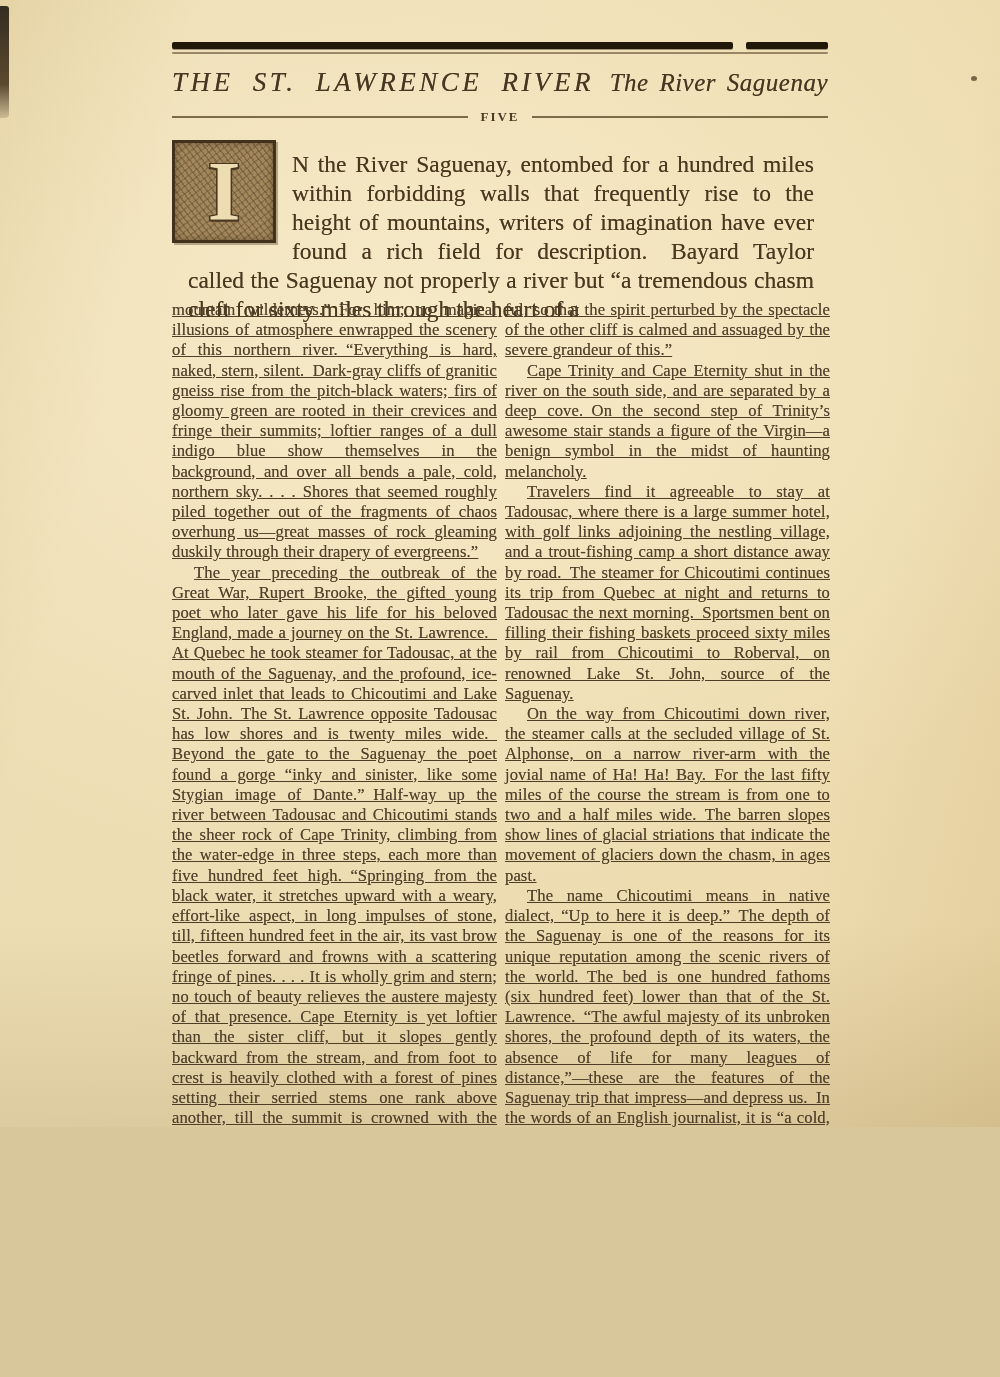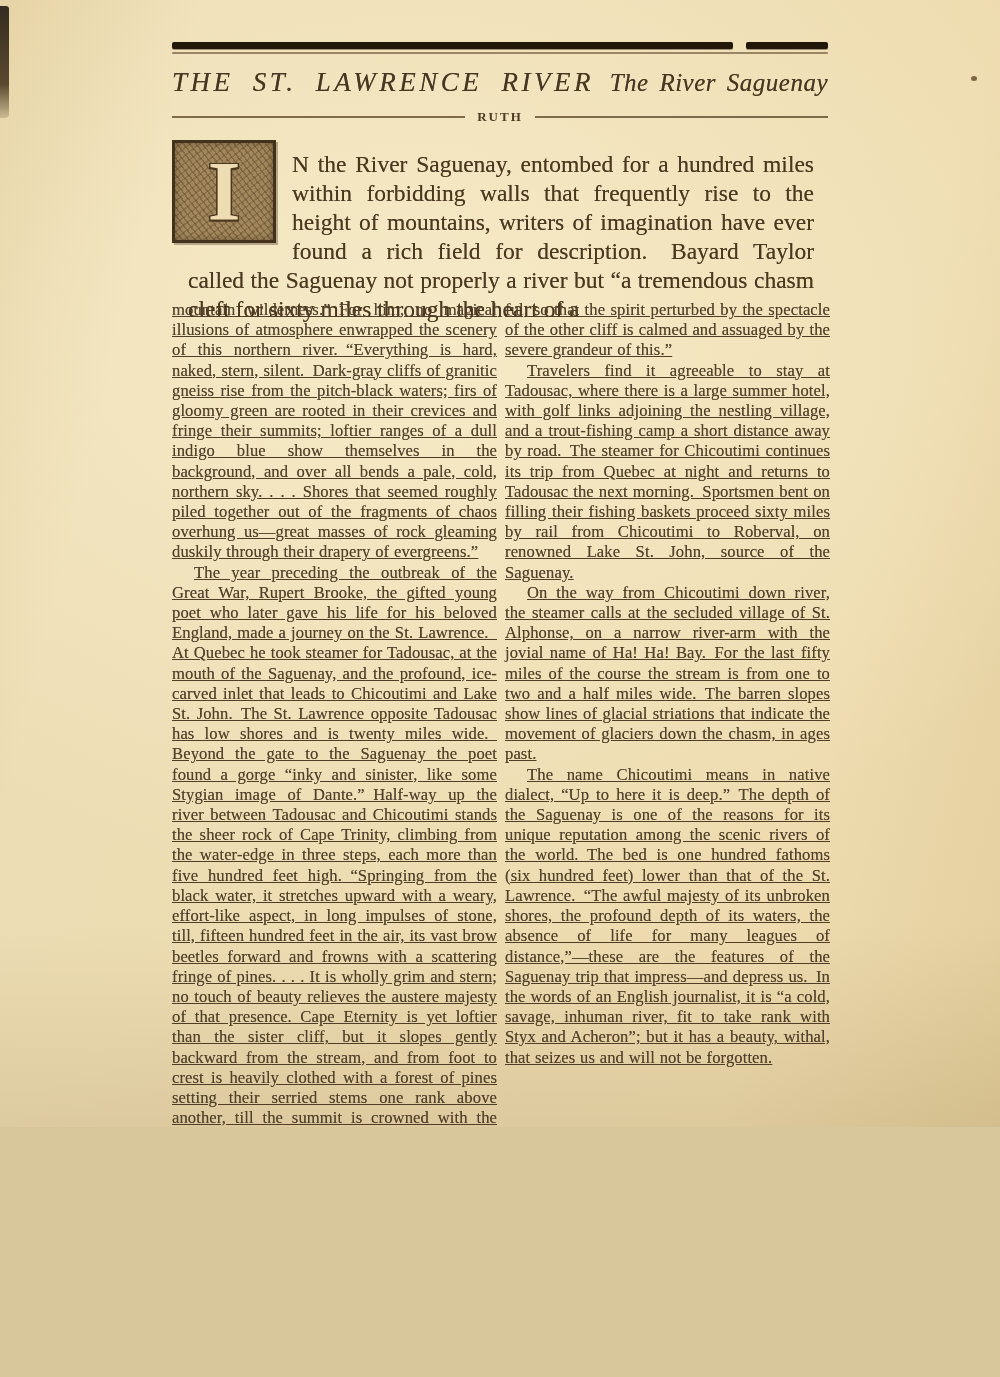--- a/index.html
+++ b/index.html
@@ -97,39 +97,40 @@
       <span class="seg a"></span>
       <span class="seg b"></span>
     </div>
     <div class="rule-thin"></div>
     <div class="titles">
       <span class="title-left">THE ST. LAWRENCE RIVER</span>
       <span class="title-right">The River Saguenay</span>
     </div>
     <div class="folio-row">
       <span class="folio-rule"></span>
-      <span class="folio">RUTH</span>
+      <span class="folio">FIVE</span>
       <span class="folio-rule"></span>
     </div>
   </header>
 
   <section class="lead">
     <div class="dropcap">
       <span class="dropcap-letter">I</span>
     </div>
     <p class="lead-text">N the River Saguenay, entombed for a hundred miles within forbidding walls that frequently rise to the height of mountains, writers of imagination have ever found a rich field for description. Bayard Taylor called the Saguenay not properly a river but “a tremendous chasm cleft for sixty miles through the heart of a</p>
   </section>
 
   <section class="columns">
     <div class="col">
       <p class="para">mountain wilderness.” For him, no magical illusions of atmosphere enwrapped the scenery of this northern river. “Everything is hard, naked, stern, silent. Dark-gray cliffs of granitic gneiss rise from the pitch-black waters; firs of gloomy green are rooted in their crevices and fringe their summits; loftier ranges of a dull indigo blue show themselves in the background, and over all bends a pale, cold, northern sky. . . . Shores that seemed roughly piled together out of the fragments of chaos overhung us—great masses of rock gleaming duskily through their drapery of evergreens.”</p>
       <p class="para ind">The year preceding the outbreak of the Great War, Rupert Brooke, the gifted young poet who later gave his life for his beloved England, made a journey on the St. Lawrence. At Quebec he took steamer for Tadousac, at the mouth of the Saguenay, and the profound, ice-carved inlet that leads to Chicoutimi and Lake St. John. The St. Lawrence opposite Tadousac has low shores and is twenty miles wide. Beyond the gate to the Saguenay the poet found a gorge “inky and sinister, like some Stygian image of Dante.” Half-way up the river between Tadousac and Chicoutimi stands the sheer rock of Cape Trinity, climbing from the water-edge in three steps, each more than five hundred feet high. “Springing from the black water, it stretches upward with a weary, effort-like aspect, in long impulses of stone, till, fifteen hundred feet in the air, its vast brow beetles forward and frowns with a scattering fringe of pines. . . . It is wholly grim and stern; no touch of beauty relieves the austere majesty of that presence. Cape Eternity is yet loftier than the sister cliff, but it slopes gently backward from the stream, and from foot to crest is heavily clothed with a forest of pines setting their serried stems one rank above another, till the summit is crowned with the mass of their dark green plumes, dense and soft and beauti-</p>
     </div>
     <div class="col">
       <p class="para">ful; so that the spirit perturbed by the spectacle of the other cliff is calmed and assuaged by the severe grandeur of this.”</p>
+      <p class="para ind">Cape Trinity and Cape Eternity shut in the river on the south side, and are separated by a deep cove. On the second step of Trinity’s awesome stair stands a figure of the Virgin—a benign symbol in the midst of haunting melancholy.</p>
       <p class="para ind">Travelers find it agreeable to stay at Tadousac, where there is a large summer hotel, with golf links adjoining the nestling village, and a trout-fishing camp a short distance away by road. The steamer for Chicoutimi continues its trip from Quebec at night and returns to Tadousac the next morning. Sportsmen bent on filling their fishing baskets proceed sixty miles by rail from Chicoutimi to Roberval, on renowned Lake St. John, source of the Saguenay.</p>
       <p class="para ind">On the way from Chicoutimi down river, the steamer calls at the secluded village of St. Alphonse, on a narrow river-arm with the jovial name of Ha! Ha! Bay. For the last fifty miles of the course the stream is from one to two and a half miles wide. The barren slopes show lines of glacial striations that indicate the movement of glaciers down the chasm, in ages past.</p>
       <p class="para ind">The name Chicoutimi means in native dialect, “Up to here it is deep.” The depth of the Saguenay is one of the reasons for its unique reputation among the scenic rivers of the world. The bed is one hundred fathoms (six hundred feet) lower than that of the St. Lawrence. “The awful majesty of its unbroken shores, the profound depth of its waters, the absence of life for many leagues of distance,”—these are the features of the Saguenay trip that impress—and depress us. In the words of an English journalist, it is “a cold, savage, inhuman river, fit to take rank with Styx and Acheron”; but it has a beauty, withal, that seizes us and will not be forgotten.</p>
     </div>
   </section>
 
   <footer class="credits">
     <div class="credit-line">WRITTEN FOR THE MENTOR BY RUTH KEDZIE WOOD</div>
     <div class="credit-line">ILLUSTRATION FOR THE MENTOR, VOL. 7, No. 15, SERIAL No. 325</div>
     <div class="credit-line">COPYRIGHT, 1919, BY THE MENTOR ASSOCIATION, INC.</div>

